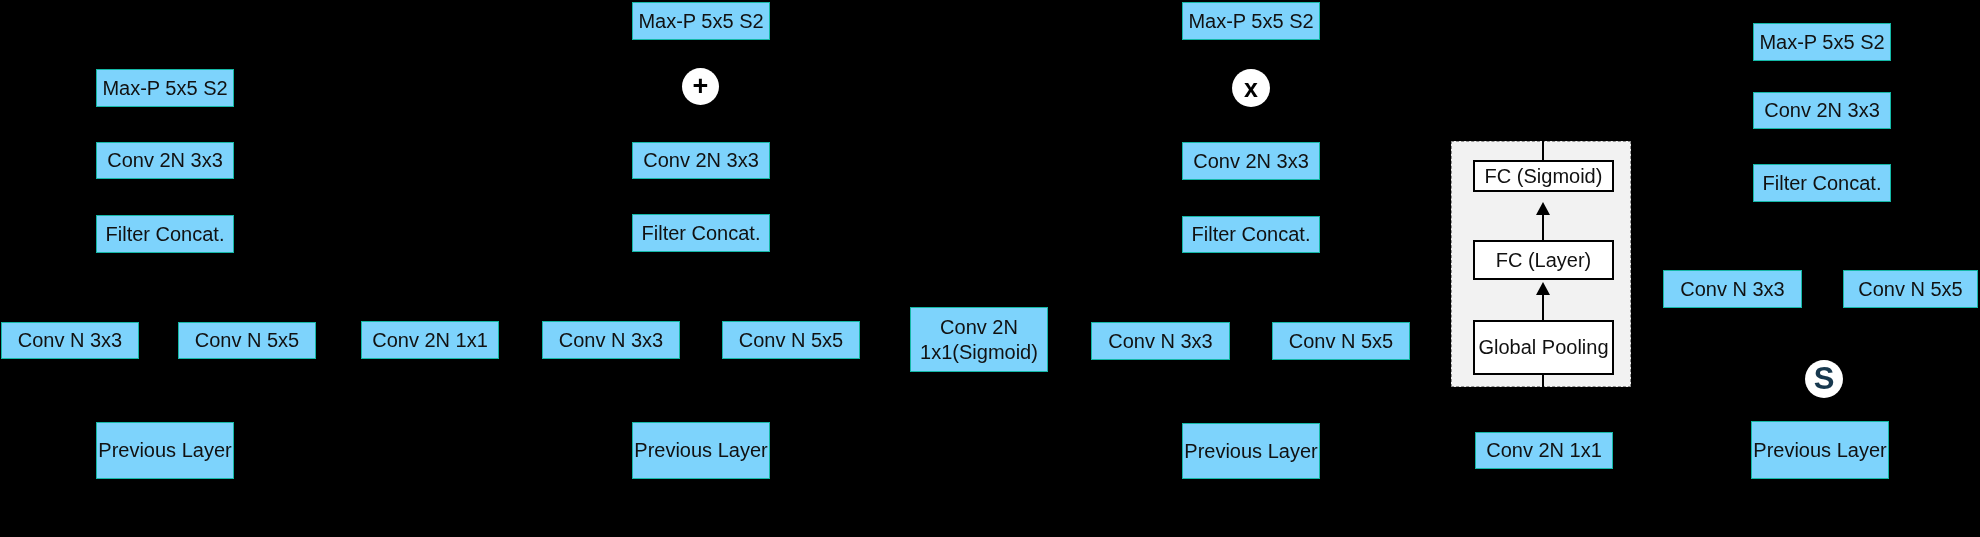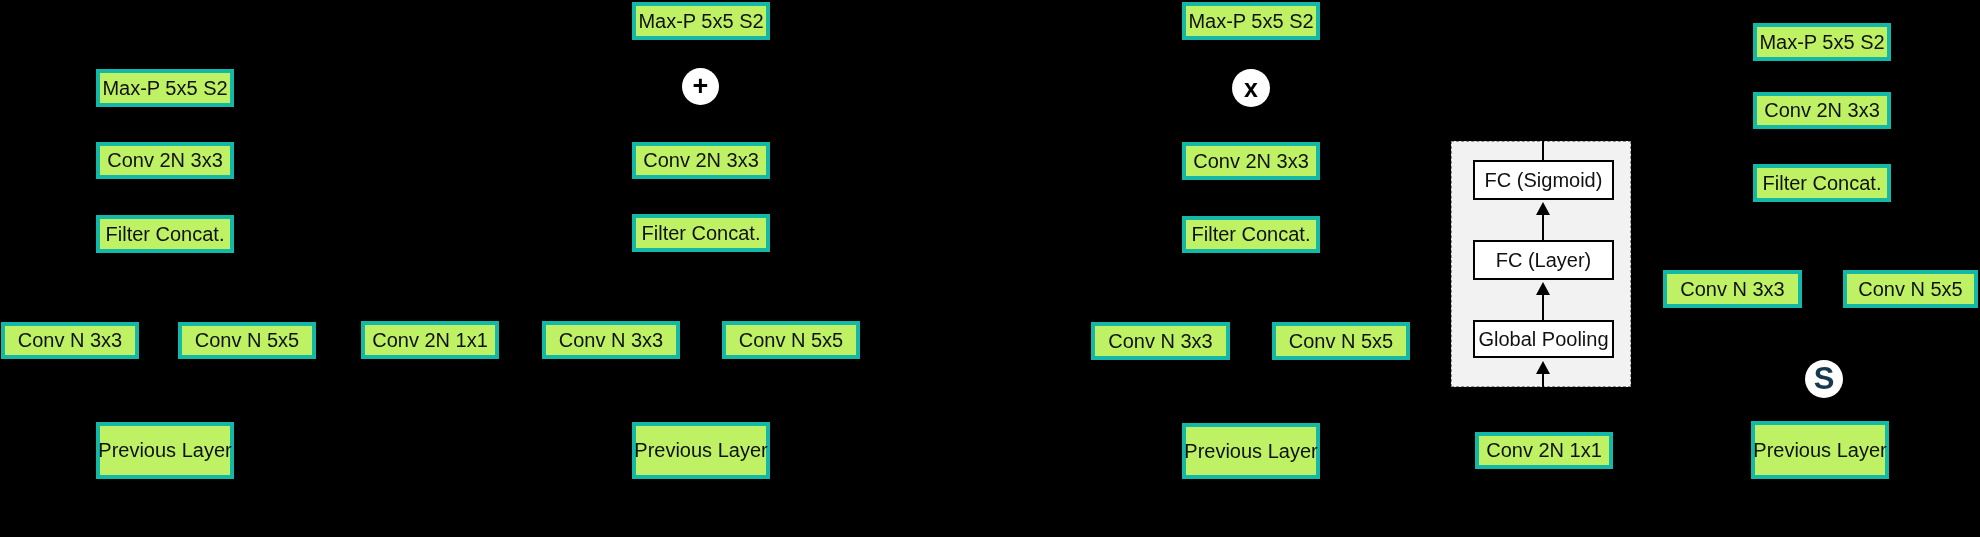--- a/index.html
+++ b/index.html
@@ -10,22 +10,22 @@
   #canvas {
     position: relative;
     width: 1980px;
     height: 537px;
     background: #000000;
     font-family: "Liberation Sans", sans-serif;
     overflow: hidden;
   }
   .node {
     position: absolute;
-    background: #bef264;
-    border: 4px solid #14b8a6;
+    background: #7dd3fc;
+    border: 1px solid #14b8a6;
     color: #111111;
     display: flex;
     align-items: center;
     justify-content: center;
     text-align: center;
     font-size: 20px;
     line-height: 1.25;
     box-sizing: border-box;
     white-space: nowrap;
   }
@@ -84,43 +84,44 @@
   <div class="node" style="left:178px; top:322px; width:138px; height:37px;">Conv N 5x5</div>
   <div class="node" style="left:96px;  top:422px; width:138px; height:57px;">Previous Layer</div>
 
   <div class="node" style="left:632px; top:2px;   width:138px; height:38px;">Max-P 5x5 S2</div>
   <div class="op-circle" style="left:682px; top:68px; width:37px; height:37px; font-size:27px;">+</div>
   <div class="node" style="left:632px; top:142px; width:138px; height:37px;">Conv 2N 3x3</div>
   <div class="node" style="left:632px; top:214px; width:138px; height:38px;">Filter Concat.</div>
   <div class="node" style="left:361px; top:321px; width:138px; height:38px;">Conv 2N 1x1</div>
   <div class="node" style="left:542px; top:321px; width:138px; height:38px;">Conv N 3x3</div>
   <div class="node" style="left:722px; top:321px; width:138px; height:38px;">Conv N 5x5</div>
+  <div class="node wrap" style="left:910px; top:307px; width:138px; height:65px;">Conv 2N 1x1(Sigmoid)</div>
   <div class="node" style="left:632px; top:422px; width:138px; height:57px;">Previous Layer</div>
 
   <div class="node" style="left:1182px; top:2px;   width:138px; height:38px;">Max-P 5x5 S2</div>
   <div class="op-circle" style="left:1232px; top:69px; width:38px; height:38px; font-size:25px;">x</div>
   <div class="node" style="left:1182px; top:142px; width:138px; height:38px;">Conv 2N 3x3</div>
   <div class="node" style="left:1182px; top:216px; width:138px; height:37px;">Filter Concat.</div>
   <div class="node" style="left:1091px; top:322px; width:139px; height:38px;">Conv N 3x3</div>
   <div class="node" style="left:1272px; top:322px; width:138px; height:38px;">Conv N 5x5</div>
   <div class="node" style="left:1182px; top:423px; width:138px; height:56px;">Previous Layer</div>
 
   <div class="se-panel" style="left:1451px; top:141px; width:180px; height:246px;"></div>
 
   <div class="shaft" style="left:1542px; top:141px; height:20px;"></div>
   <div class="arrow-head" style="left:1536px; top:202px;"></div>
   <div class="shaft" style="left:1542px; top:213px; height:28px;"></div>
   <div class="arrow-head" style="left:1536px; top:282px;"></div>
   <div class="shaft" style="left:1542px; top:293px; height:28px;"></div>
   <div class="arrow-head" style="left:1536px; top:361px;"></div>
   <div class="shaft" style="left:1542px; top:372px; height:15px;"></div>
 
-  <div class="se-node" style="left:1473px; top:160px; width:141px; height:40px;">FC (Sigmoid)</div>
+  <div class="se-node" style="left:1473px; top:160px; width:141px; height:32px;">FC (Sigmoid)</div>
   <div class="se-node" style="left:1473px; top:240px; width:141px; height:40px;">FC (Layer)</div>
-  <div class="se-node" style="left:1473px; top:320px; width:141px; height:38px;">Global Pooling</div>
+  <div class="se-node" style="left:1473px; top:320px; width:141px; height:55px;">Global Pooling</div>
   <div class="node" style="left:1475px; top:432px; width:138px; height:37px;">Conv 2N 1x1</div>
 
   <div class="node" style="left:1753px; top:23px;  width:138px; height:38px;">Max-P 5x5 S2</div>
   <div class="node" style="left:1753px; top:92px;  width:138px; height:37px;">Conv 2N 3x3</div>
   <div class="node" style="left:1753px; top:164px; width:138px; height:38px;">Filter Concat.</div>
   <div class="node" style="left:1663px; top:270px; width:139px; height:38px;">Conv N 3x3</div>
   <div class="node" style="left:1843px; top:270px; width:135px; height:38px;">Conv N 5x5</div>
   <div class="op-circle" style="left:1805px; top:360px; width:38px; height:38px; font-size:31px; color:#17384e;">S</div>
   <div class="node" style="left:1751px; top:421px; width:138px; height:58px;">Previous Layer</div>
 

